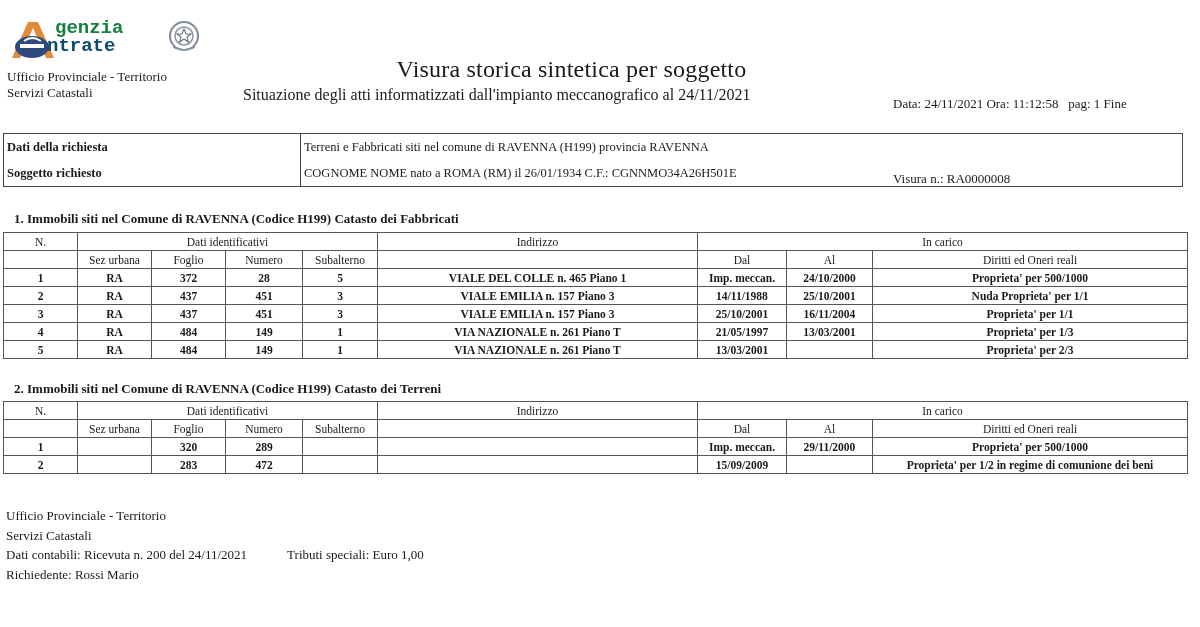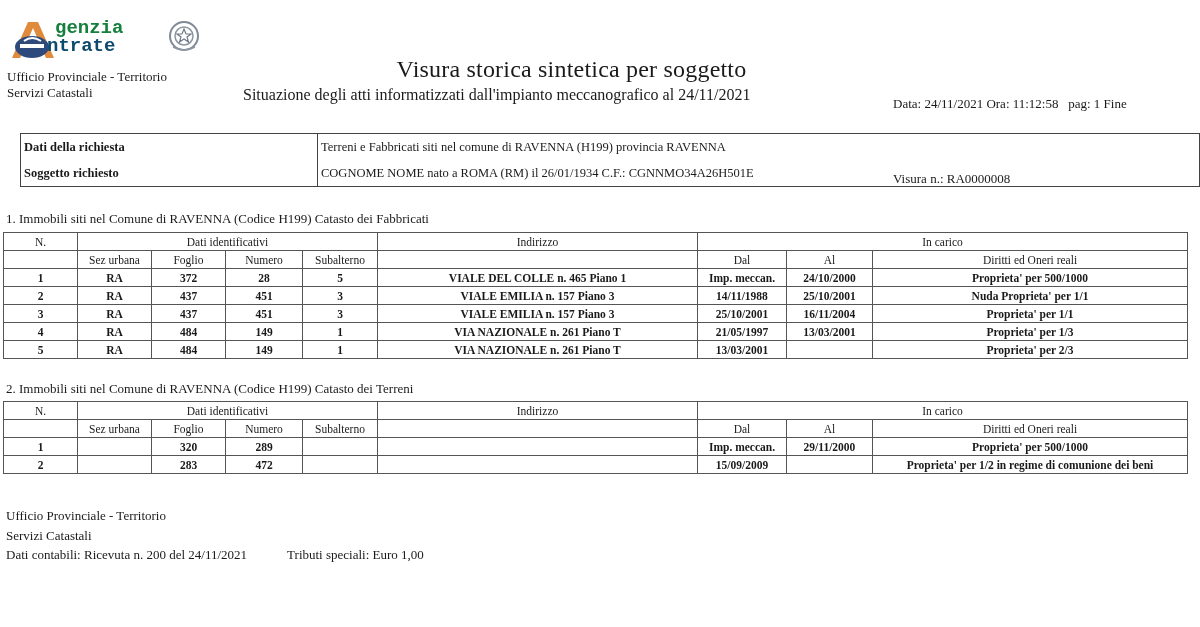--- a/index.html
+++ b/index.html
@@ -18,25 +18,25 @@
 
   .office { left: 7px; top: 69px; font-size: 13px; line-height: 16px; }
 
   .meta-right { left: 893px; top: 41px; font-size: 13px; line-height: 25px; white-space: pre; }
 
   .title-main { left: 0; width: 1143px; top: 56px; text-align: center; font-size: 24px; letter-spacing: 0.2px; }
   .title-sub { left: 243px; top: 86px; font-size: 16px; }
 
   
   table { border-collapse: collapse; }
-  .req-table { position: absolute; left: 3px; top: 133px; width: 1180px; border: 1.5px solid #444; margin-left: 17px; }
+  .req-table { position: absolute; left: 3px; top: 133px; width: 1180px; border: 1.5px solid #444; }
   .req-table td { font-size: 12.5px; height: 26px; padding: 0 3px; vertical-align: middle; }
   .req-table td.k { width: 290px; border-right: 1.5px solid #444; font-weight: bold; }
 
-  .sec-title { left: 6px; font-size: 13px; font-weight: normal; }
+  .sec-title { left: 14px; font-size: 13px; font-weight: bold; }
 
   .grid { position: absolute; left: 3px; width: 1185px; border: 1.5px solid #444; table-layout: fixed; }
   .grid td, .grid th { border: 1.2px solid #555; font-size: 11.5px; text-align: center; padding: 0; height: 17px; overflow: hidden; white-space: nowrap; }
   .grid th { font-weight: normal; }
   .grid td { font-weight: bold; }
 
   .footer { left: 6px; top: 506px; font-size: 13px; line-height: 19.6px; }
   .footer .tab { display: inline-block; width: 40px; }
 </style>
 </head>
@@ -229,13 +229,14 @@
   </tr>
 </tbody>
   </table>
 
 <div class="abs footer">
   <div>Ufficio Provinciale - Territorio</div>
   <div>Servizi Catastali</div>
   <div>
     <span>Dati contabili: Ricevuta n. 200 del 24/11/2021</span><span class="tab"></span><span>Tributi speciali: Euro 1,00</span>
   </div>
+  <div>Richiedente: Rossi Mario</div>
 </div>
 
 </body></html>

